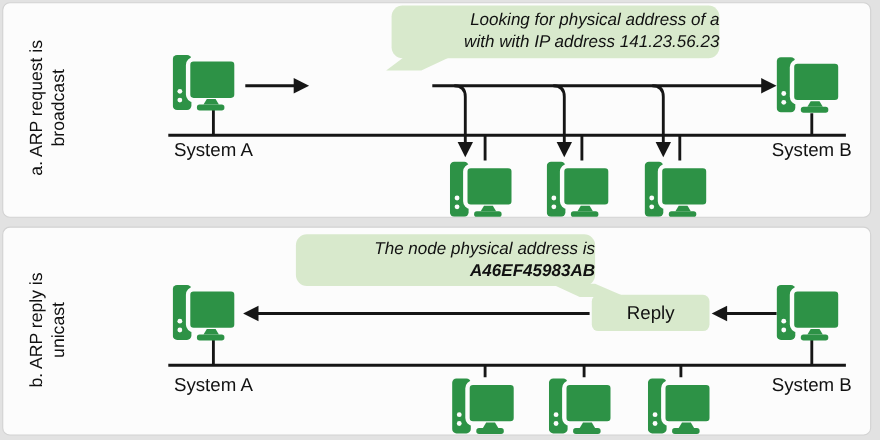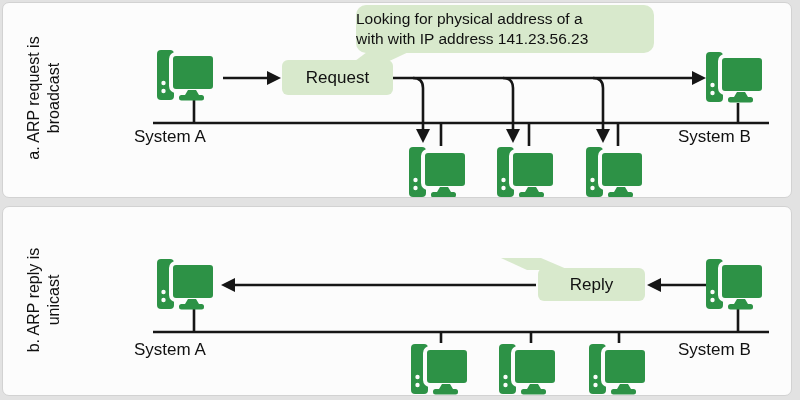--- a/index.html
+++ b/index.html
@@ -18,31 +18,31 @@
   #panel-b{top:206px;height:188px;}
   .layer{position:absolute;left:0;top:0;}
   .side-label{
     position:absolute;width:200px;height:44px;
     transform:rotate(-90deg);
     text-align:center;font-size:16px;line-height:1.25;
     white-space:pre-line;color:#111;
   }
   .bubble{
     position:absolute;background:#d8e9cc;border-radius:10px;
-    text-align:left;font-size:15.5px;line-height:20px;
-    color:#111;padding-top:4px;box-sizing:border-box;
+    text-align:right;font-size:15.5px;line-height:20px;
+    color:#111;padding-top:4px;box-sizing:border-box;font-style:italic;
   }
   .bubble .bold-line{font-weight:bold;}
   .msg-box{
     position:absolute;background:#d8e9cc;border-radius:6px;
     display:flex;align-items:center;justify-content:center;
     font-size:17px;color:#111;
   }
   .sys-label{
-    position:absolute;width:120px;text-align:left;
+    position:absolute;width:120px;text-align:center;
     font-size:17px;color:#111;
   }
   .pc{position:absolute;width:62px;height:52px;}
   svg{display:block;}
 </style>
 </head>
 <body>
 
 <svg width="0" height="0" style="position:absolute" aria-hidden="true">
   <defs>
@@ -85,23 +85,20 @@
   </svg>
 
   <div class="side-label" style="left:-57px;top:73px;">a. ARP request is
 broadcast</div>
 
   <div class="bubble" style="left:353px;top:2px;width:298px;height:48px;">
     <div>Looking for physical address of a</div>
     <div>with with IP address 141.23.56.23</div>
   </div>
 
-  <div class="msg-box" style="left:279px;top:57px;width:111px;height:35px;">
-    <span>Request</span>
-  </div>
 
   <svg class="pc" style="left:154px;top:46px;">
       <use href="#pc-sym"></use>
     </svg>
   <svg class="pc" style="left:703px;top:48px;">
       <use href="#pc-sym"></use>
     </svg>
   <svg class="pc" style="left:406px;top:143px;">
       <use href="#pc-sym"></use>
     </svg>
@@ -133,20 +130,24 @@
     <path d="M703,78 H656" stroke="#161616" stroke-width="2.6"></path>
     <polygon points="644,78 658,71 658,85" fill="#161616"></polygon>
 
     <path d="M533,78 H231" stroke="#161616" stroke-width="2.6"></path>
     <polygon points="218,78 232,71 232,85" fill="#161616"></polygon>
   </svg>
 
   <div class="side-label" style="left:-57px;top:71px;">b. ARP reply is
 unicast</div>
 
+  <div class="bubble" style="left:266px;top:6px;width:272px;height:47px;">
+    <div>The node physical address is</div>
+    <div class="bold-line">A46EF45983AB</div>
+  </div>
 
   <div class="msg-box" style="left:535px;top:61px;width:107px;height:33px;">
     <span>Reply</span>
   </div>
 
   <svg class="pc" style="left:154px;top:51px;">
       <use href="#pc-sym"></use>
     </svg>
   <svg class="pc" style="left:703px;top:51px;">
       <use href="#pc-sym"></use>

